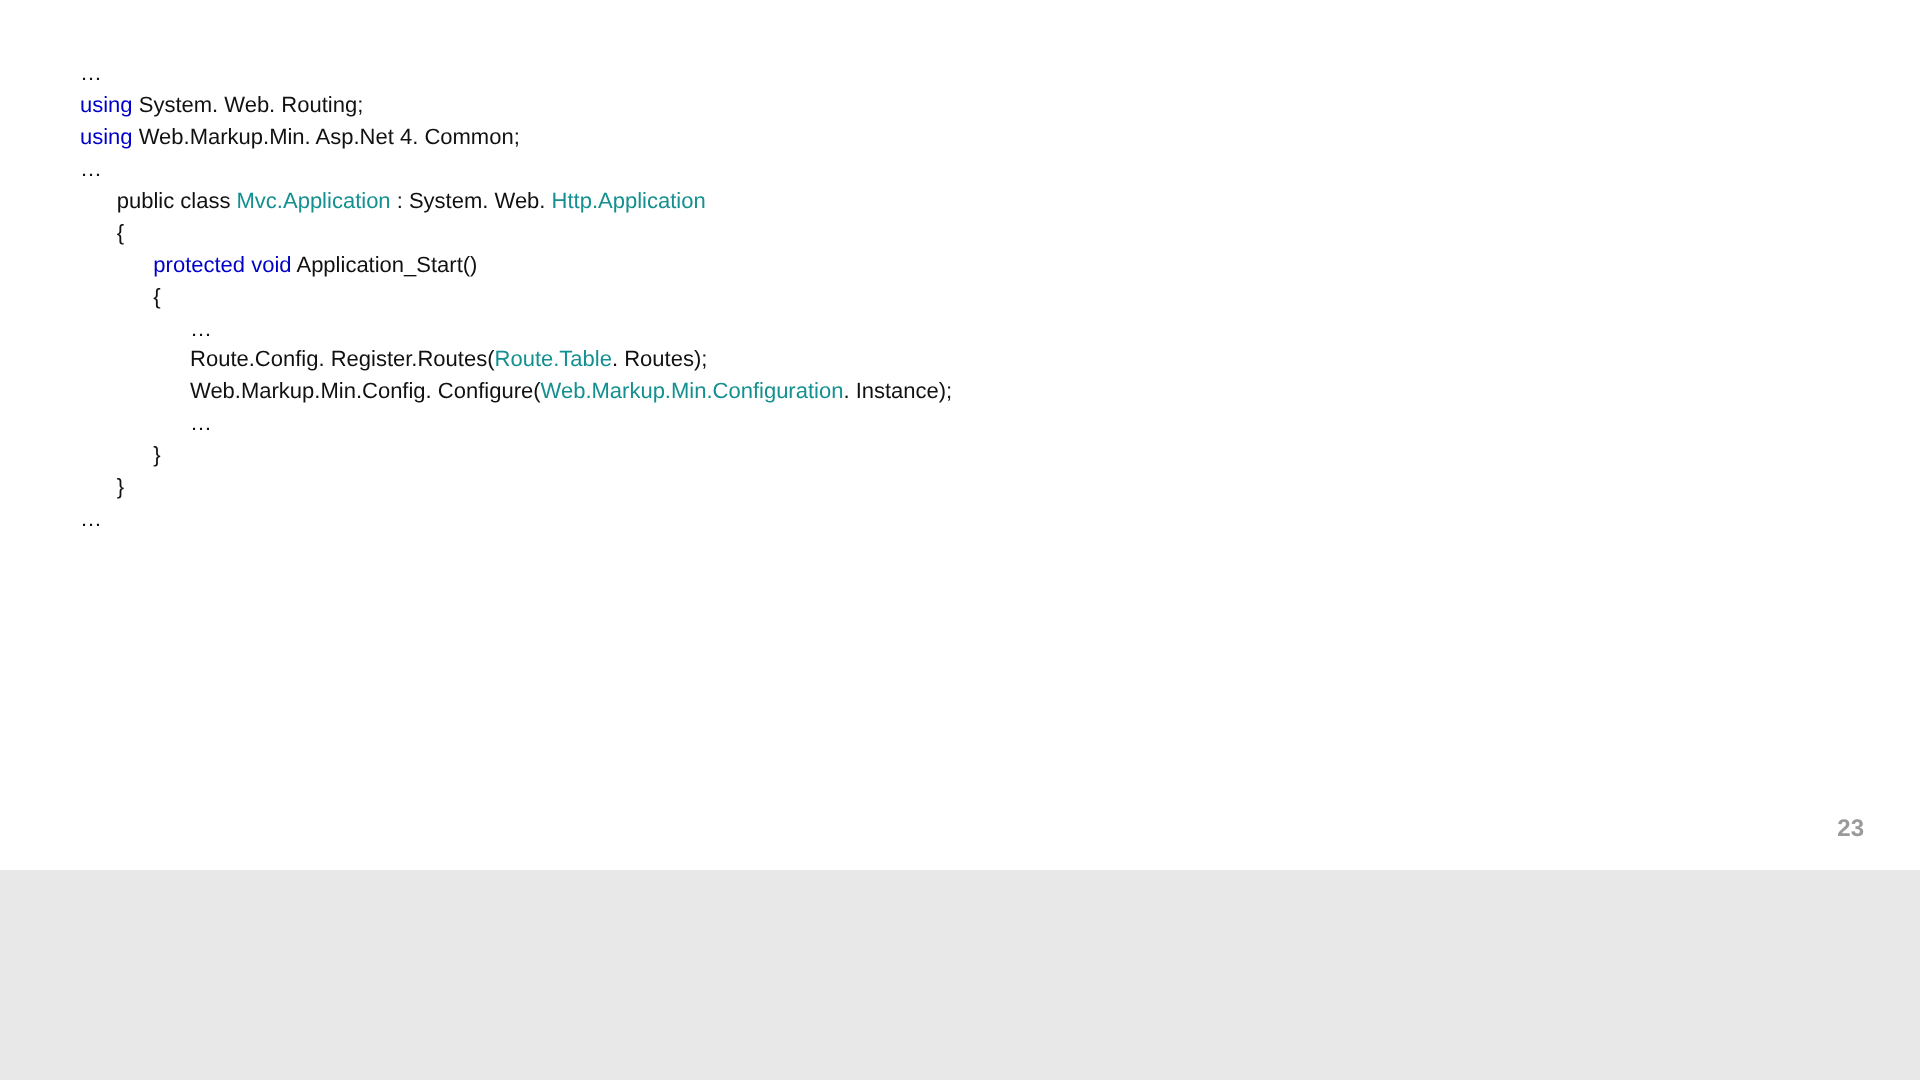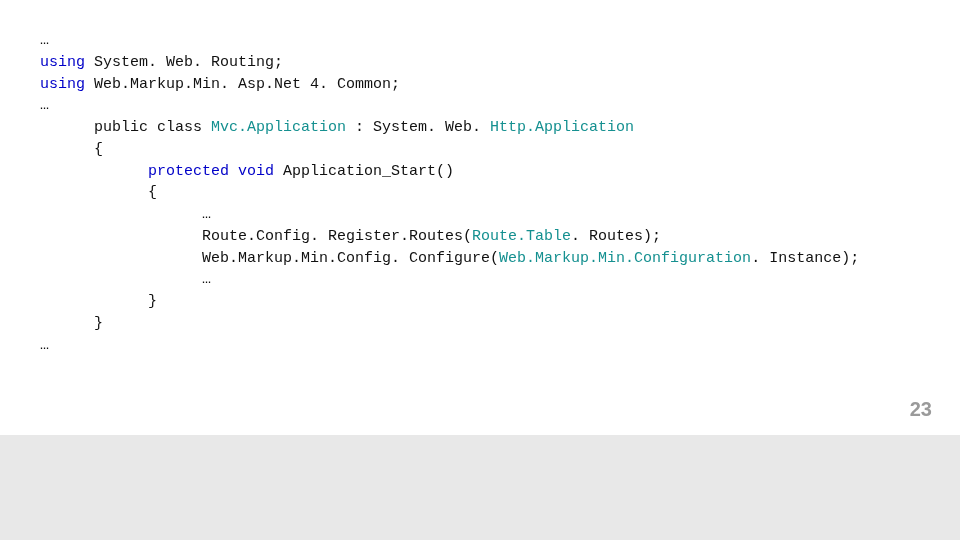--- a/index.html
+++ b/index.html
@@ -35,33 +35,33 @@
     position: relative;
   }
   .file-label {
     font-family: "Consolas", "Courier New", monospace;
     font-size: 17px;
     color: #222;
     margin-bottom: 14px;
     font-weight: 500;
   }
   .code {
-    font-family: Liberation Mono, monospace;
-    font-size: 15px;
+    font-family: Liberation Sans, sans-serif;
+    font-size: 11px;
     line-height: 1.45;
     color: #111;
     white-space: pre;
   }
   .kw { color: #0000c8; }
   .typ { color: #159090; }
   .page-num {
     position: absolute;
     right: 28px;
     bottom: 14px;
-    font-size: 20px;
+    font-size: 12px;
     color: #9a9a9a;
     font-family: "Arial", sans-serif;
     font-weight: bold;
   }
 </style>
 </head>
 <body>
 
 <div class="slide">
   <div class="content">

